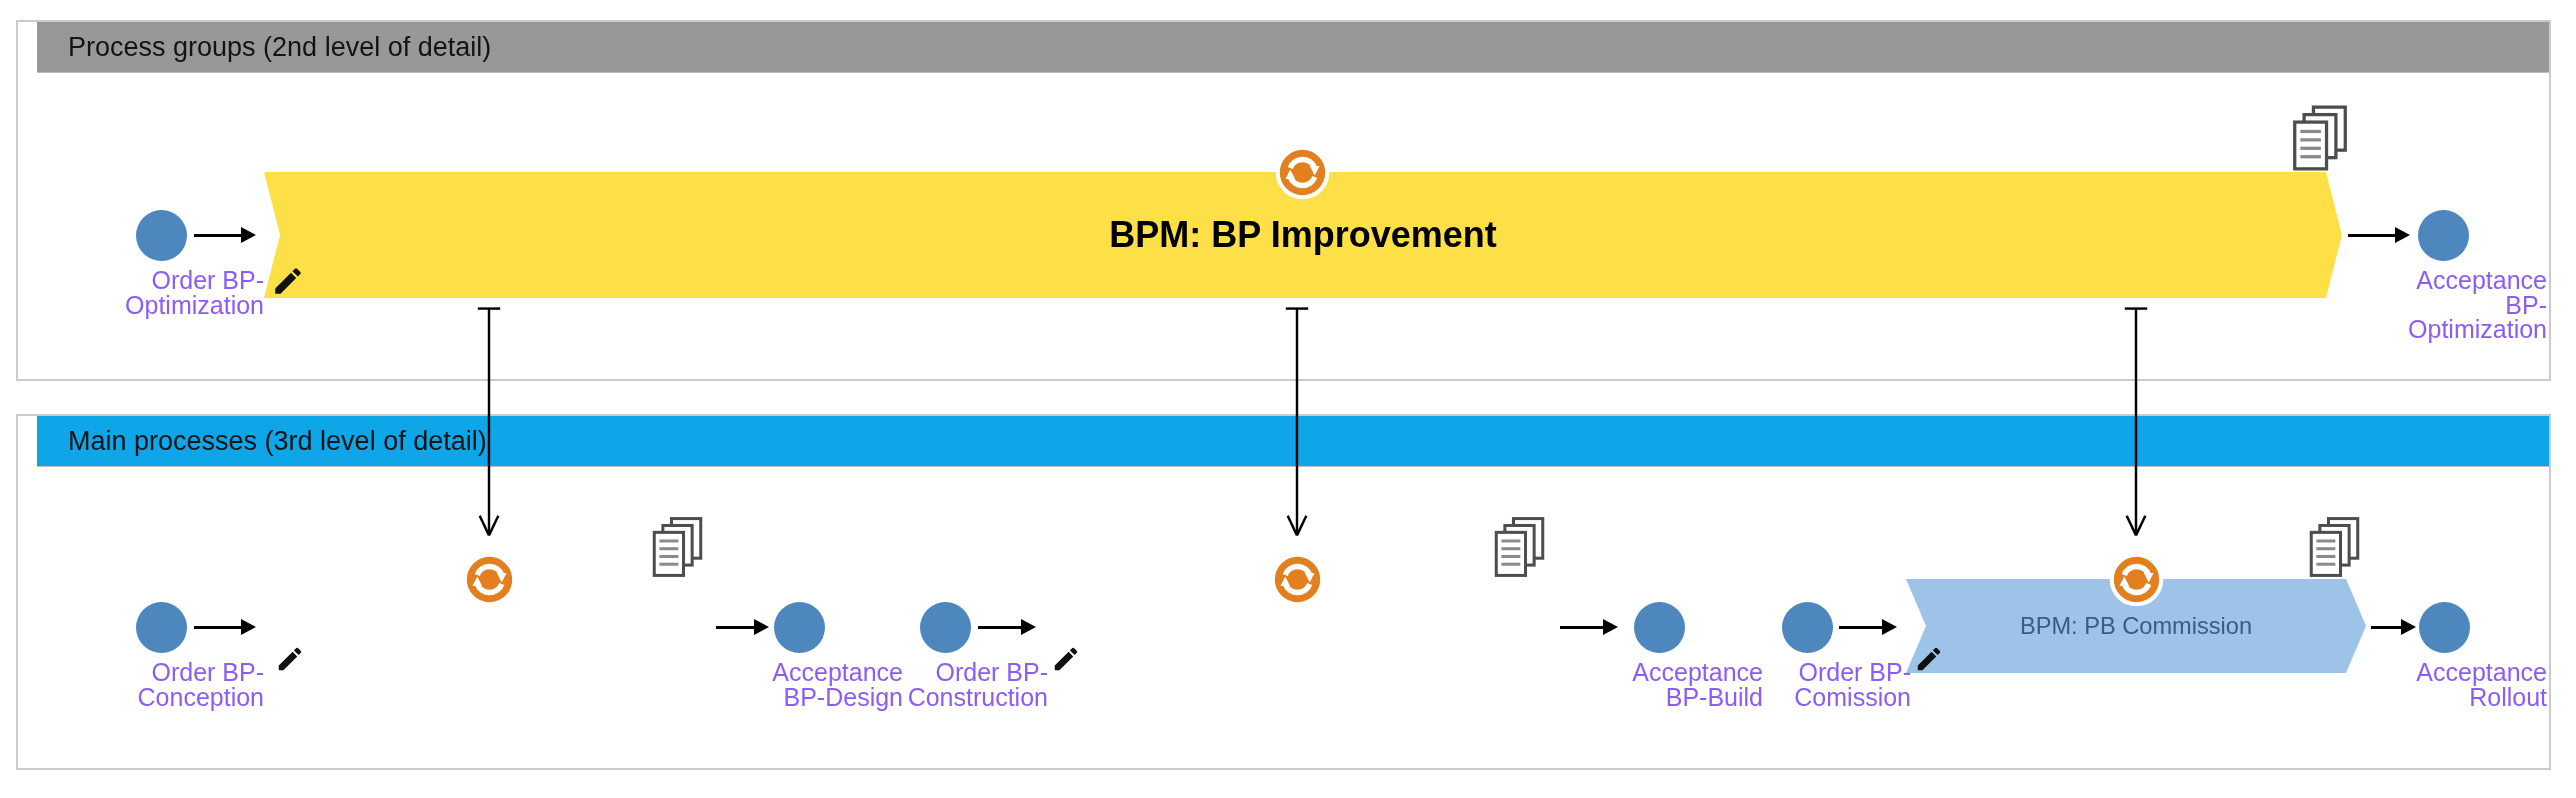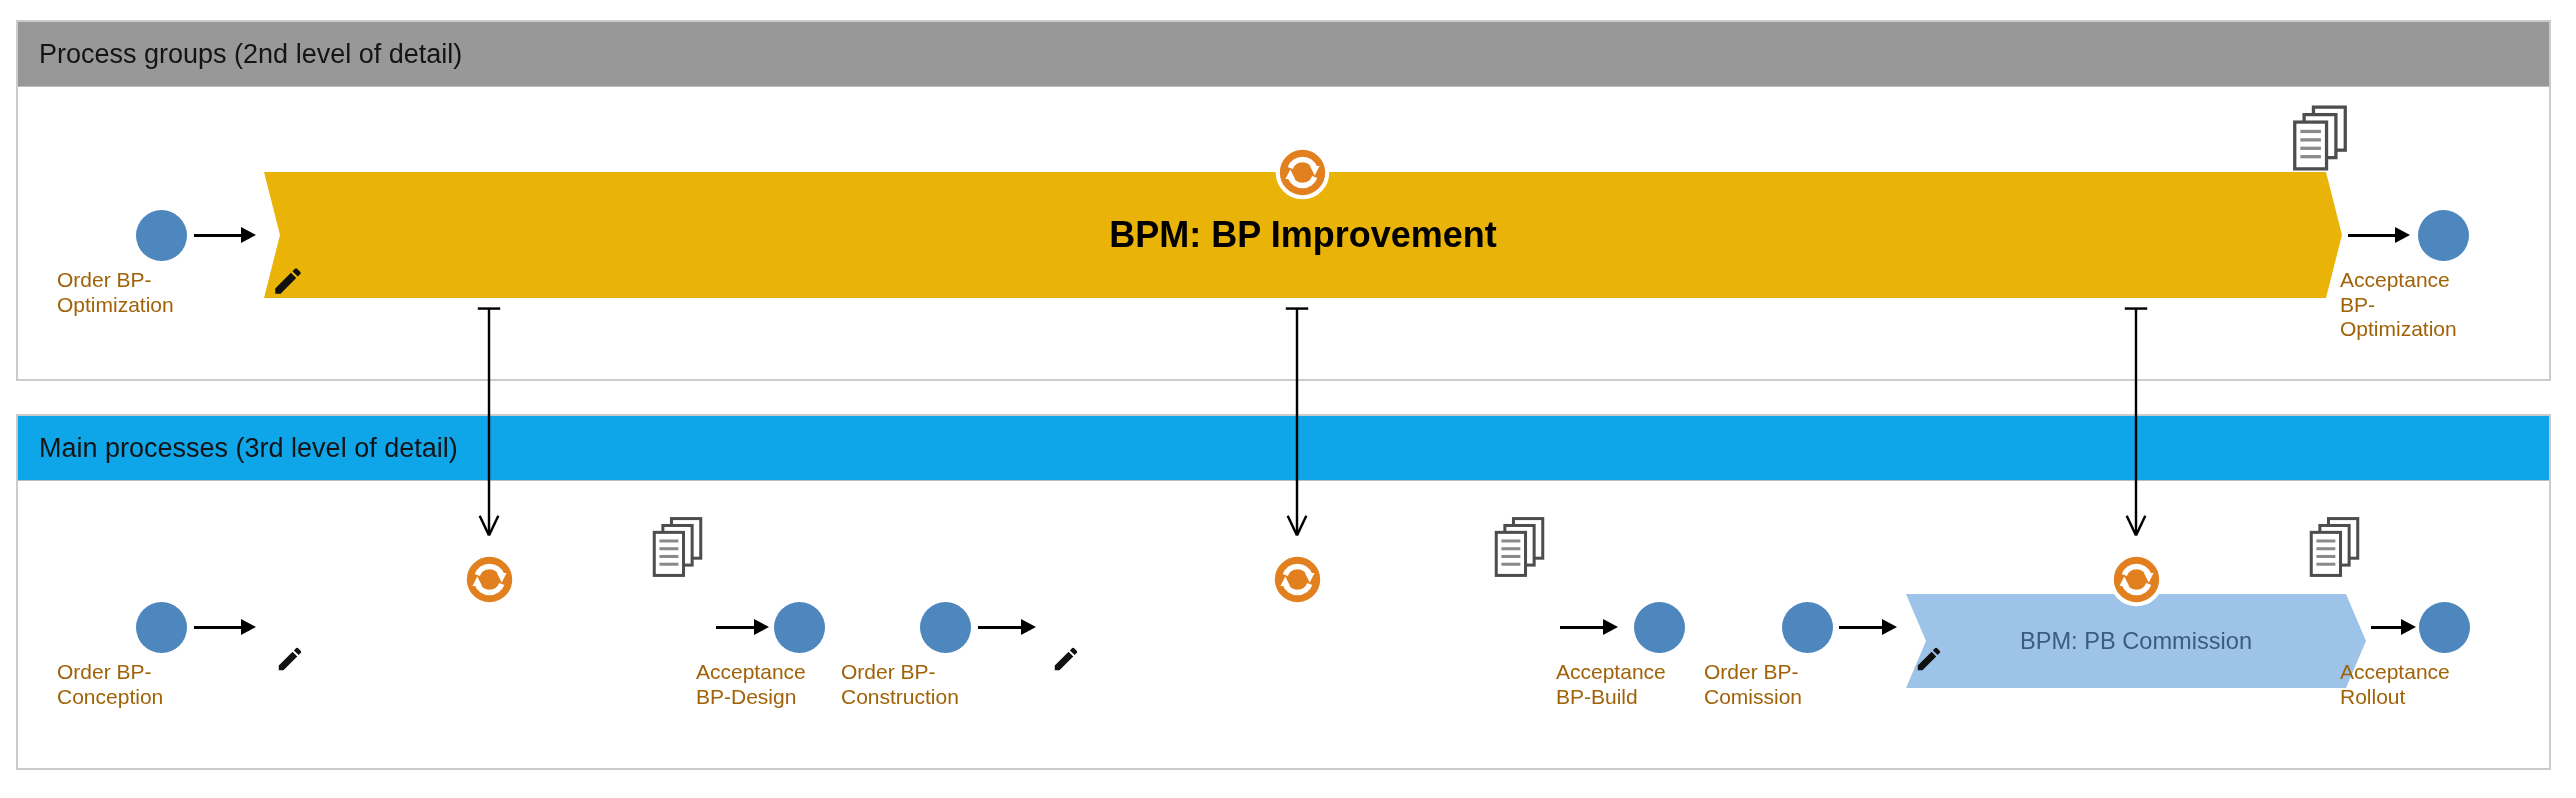--- a/index.html
+++ b/index.html
@@ -2,36 +2,36 @@
 <html style="font-size:15px"><head>
 <meta charset="utf-8">
 <style>
   html,body{margin:0;padding:0;background:#fff;}
   .canvas{
     position:relative;width:2576px;height:798px;background:#fff;overflow:hidden;
     font-family:"Liberation Sans",sans-serif;color:#000;
   }
   
   .lane{position:absolute;background:#fff;border:2.8px solid #cbcbcb;box-sizing:border-box;}
-  .lane-header{height:65px;display:flex;align-items:center;padding-left:21px;box-sizing:border-box;
-    font-size:27px;color:#141414;border-bottom:0.9px solid #bdbdbd;}
+  .lane-header{height:51px;display:flex;align-items:center;padding-left:31px;box-sizing:border-box;
+    font-size:27px;color:#141414;border-bottom:0.9px solid #bdbdbd;margin-left:19px;}
   .lane-header--dark{background:#989898;}
   .lane-header--light{background:#0ea5e9;}
   
   .proc{position:absolute;display:flex;align-items:center;justify-content:center;}
-  .proc--group{background:#eab308;
+  .proc--group{background:#fde047;
     clip-path:polygon(0 0, calc(100% - 16px) 0, 100% 50%, calc(100% - 16px) 100%, 0 100%, 16px 50%);}
   .proc--main{background:#9DC4E8;
     clip-path:polygon(0 0, calc(100% - 20px) 0, 100% 50%, calc(100% - 20px) 100%, 0 100%, 20px 50%);}
   .proc-title--group{font-size:36px;font-weight:bold;color:#000;}
   .proc-title--main{font-size:23.6px;color:#3D5A80;}
   
   .event{position:absolute;width:51px;height:51px;border-radius:50%;background:#4E86BE;}
-  .event-label{position:absolute;width:207px;text-align:left;font-size:21px;line-height:24.5px;
-    color:#a16207;white-space:pre-line;}
+  .event-label{position:absolute;width:207px;text-align:right;font-size:25px;line-height:24.5px;
+    color:#8b5cf6;white-space:pre-line;}
   
   .harrow{position:absolute;height:17px;}
   .harrow i{display:block;position:absolute;}
   .harrow .line{left:0;right:12.2px;top:7px;height:2.8px;background:#000;}
   .harrow .head{right:0;top:0;width:0;height:0;border-left:15px solid #000;
     border-top:8.5px solid transparent;border-bottom:8.5px solid transparent;}
   
   .icon{position:absolute;line-height:0;}
   .vconn{position:absolute;}
   .vconn line{stroke:#000;stroke-width:2.6;fill:none;}
@@ -212,21 +212,21 @@
 BP-Build</div>
 
   <div class="event" style="left:1782px;top:602px"></div>
   <div class="event-label" style="left:1704px;top:660px">Order BP-
 Comission</div>
   <div class="harrow" style="left:1839px;top:619px;width:58px">
       <i class="line"></i>
       <i class="head"></i>
     </div>
 
-  <div class="proc proc--main" style="left:1906px;top:594px;width:460px;height:94px">
+  <div class="proc proc--main" style="left:1906px;top:579px;width:460px;height:94px">
     <span class="proc-title--main">BPM: PB Commission</span>
   </div>
   <span class="icon" style="left:1914px;top:644px">
     <svg viewBox="0 0 24 24" width="30" height="30">
         <path fill="#111" d="M3 17.25V21h3.75L17.81 9.94l-3.75-3.75L3 17.25zM20.71 7.04a.996.996 0 0 0 0-1.41l-2.34-2.34a.996.996 0 0 0-1.41 0l-1.83 1.83 3.75 3.75 1.83-1.83z"></path>
       </svg>
   </span>
   <span class="icon" style="left:2109px;top:552px">
     <svg viewBox="0 0 40 40" width="55" height="55">
       <circle cx="20" cy="20" r="18" fill="#E2801F" stroke="#fff" stroke-width="3"></circle>

